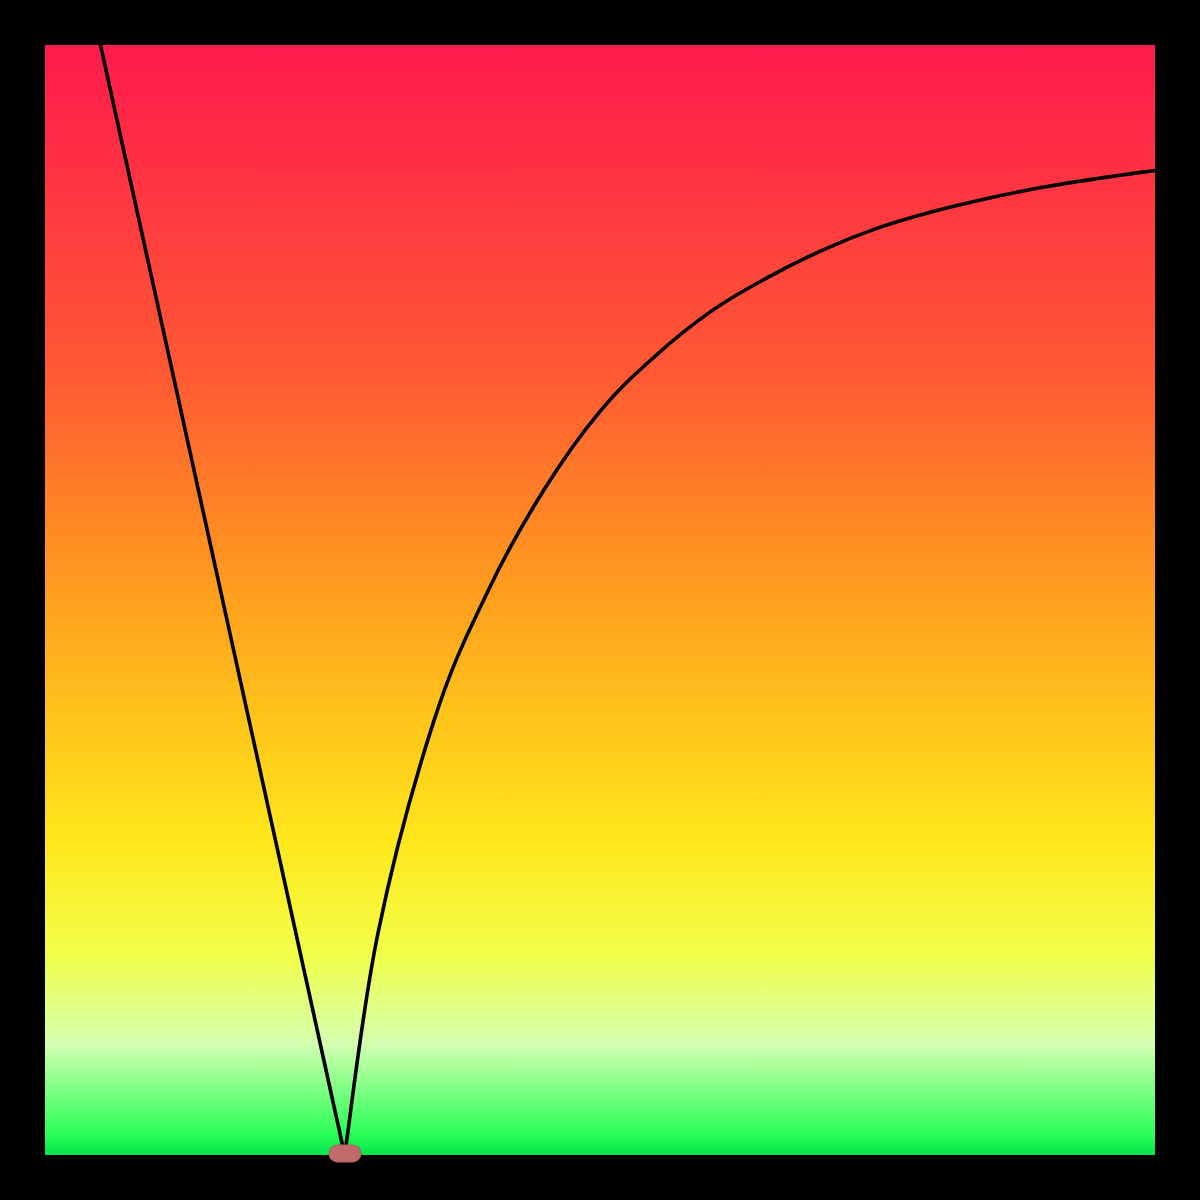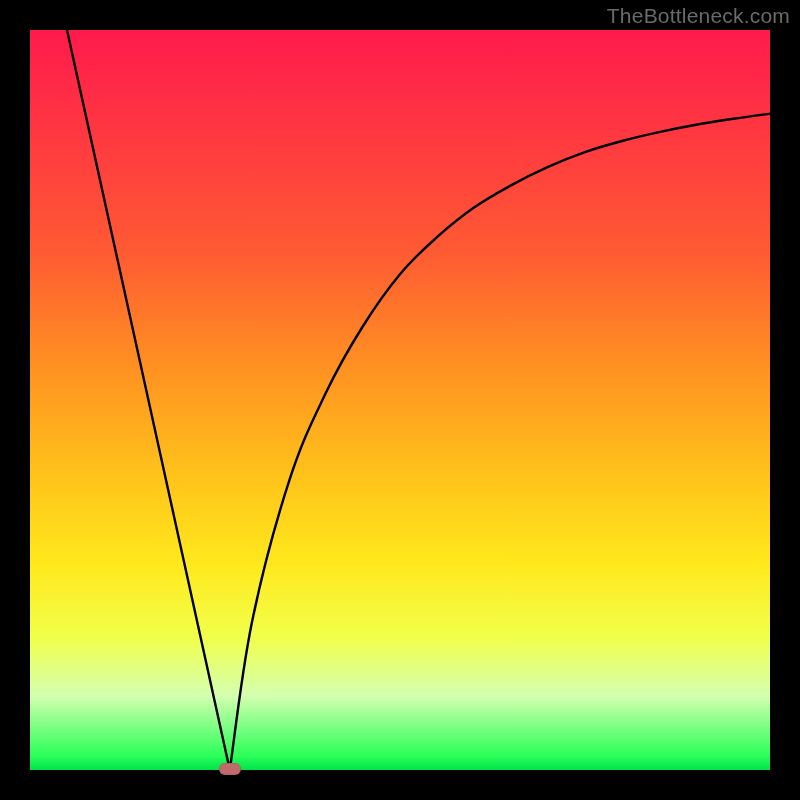--- a/index.html
+++ b/index.html
@@ -66,14 +66,13 @@
 </head>
 <body>
 
 <div class="frame">
   <div class="plot">
     <svg class="curve" viewBox="0 0 740 740" preserveAspectRatio="none">
       <path id="curve-path" fill="none" stroke="#000" stroke-width="2.4" stroke-linecap="round" d="M 37.00 0.00 L 199.80 740.00 C 203.80 713.36, 211.34 643.95, 222.00 592.00 C 232.66 540.05, 245.68 492.69, 259.00 451.40 C 272.32 410.11, 282.68 390.57, 296.00 362.60 C 309.32 334.63, 319.68 317.31, 333.00 296.00 C 346.32 274.69, 356.68 260.18, 370.00 244.20 C 383.32 228.22, 393.68 219.19, 407.00 207.20 C 420.32 195.21, 430.68 186.92, 444.00 177.60 C 457.32 168.28, 467.68 162.73, 481.00 155.40 C 494.32 148.07, 504.68 142.89, 518.00 136.90 C 531.32 130.91, 541.68 126.76, 555.00 122.10 C 568.32 117.44, 578.68 114.60, 592.00 111.00 C 605.32 107.40, 615.68 105.05, 629.00 102.12 C 642.32 99.19, 652.68 97.12, 666.00 94.72 C 679.32 92.32, 689.68 90.80, 703.00 88.80 C 716.32 86.80, 733.34 84.55, 740.00 83.62"></path>
     </svg>
     <div id="min-marker" class="marker" style="left: 188.8px; top: 733px; background: rgb(192, 106, 106);"></div>
   </div>
-  <div class="watermark">TheBottleneck.com</div>
 </div>
 
 </body></html>

